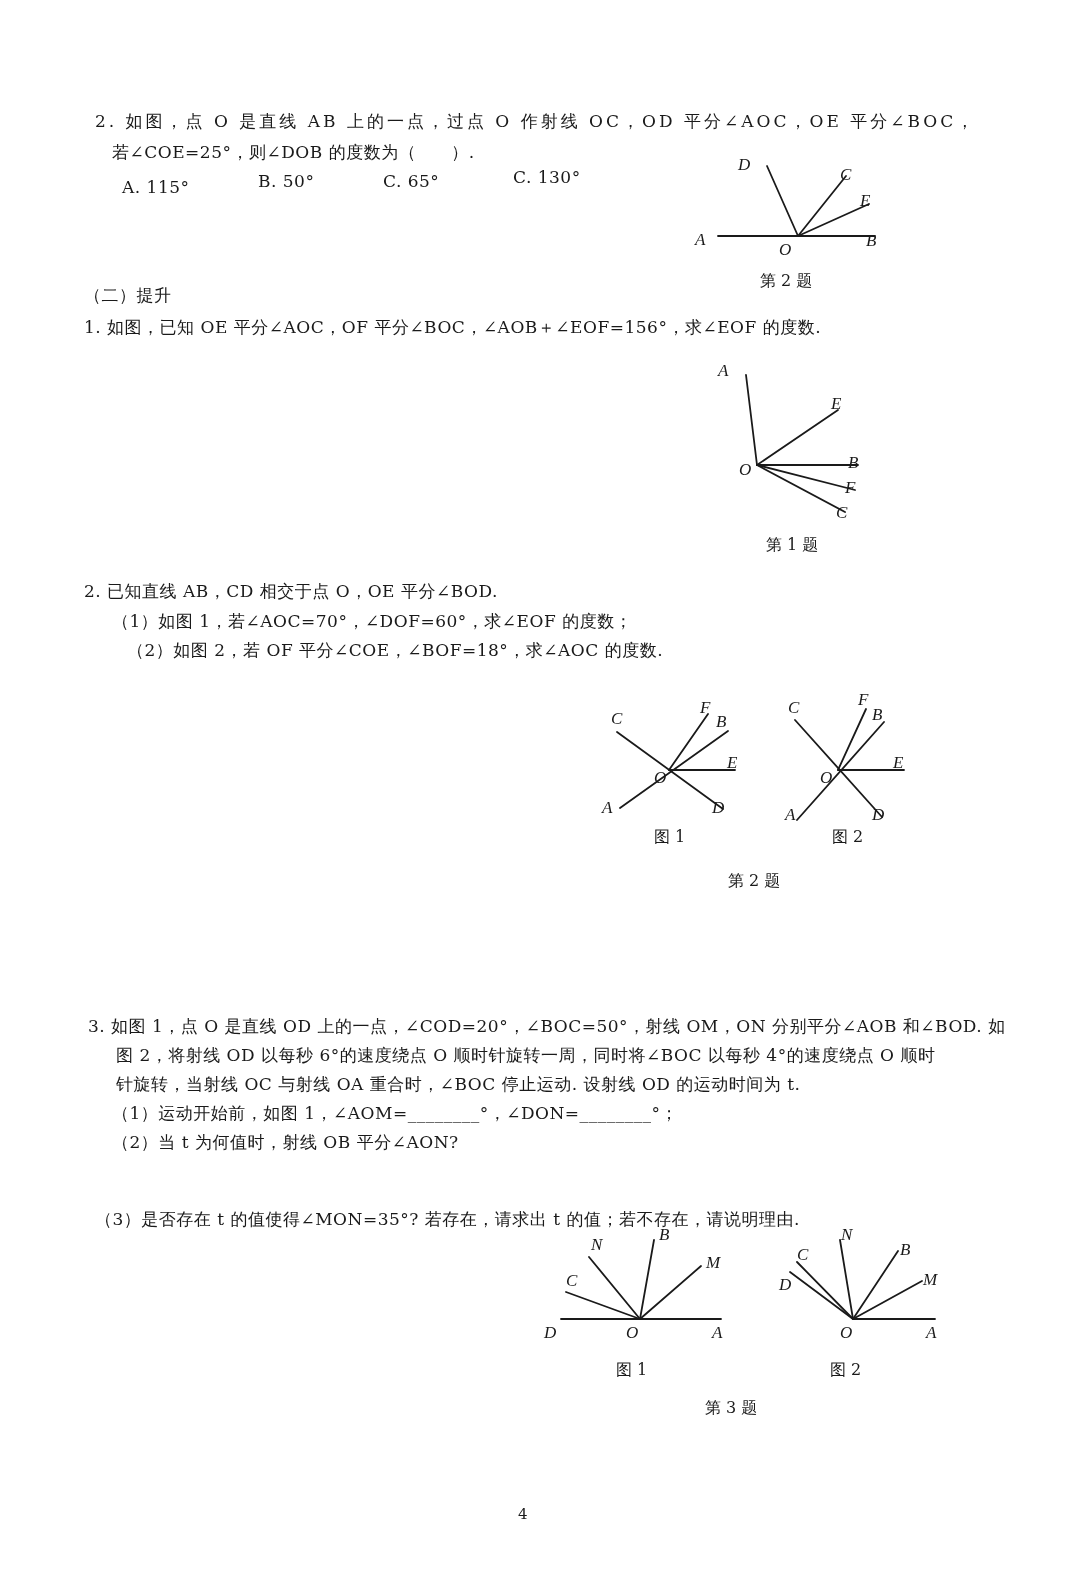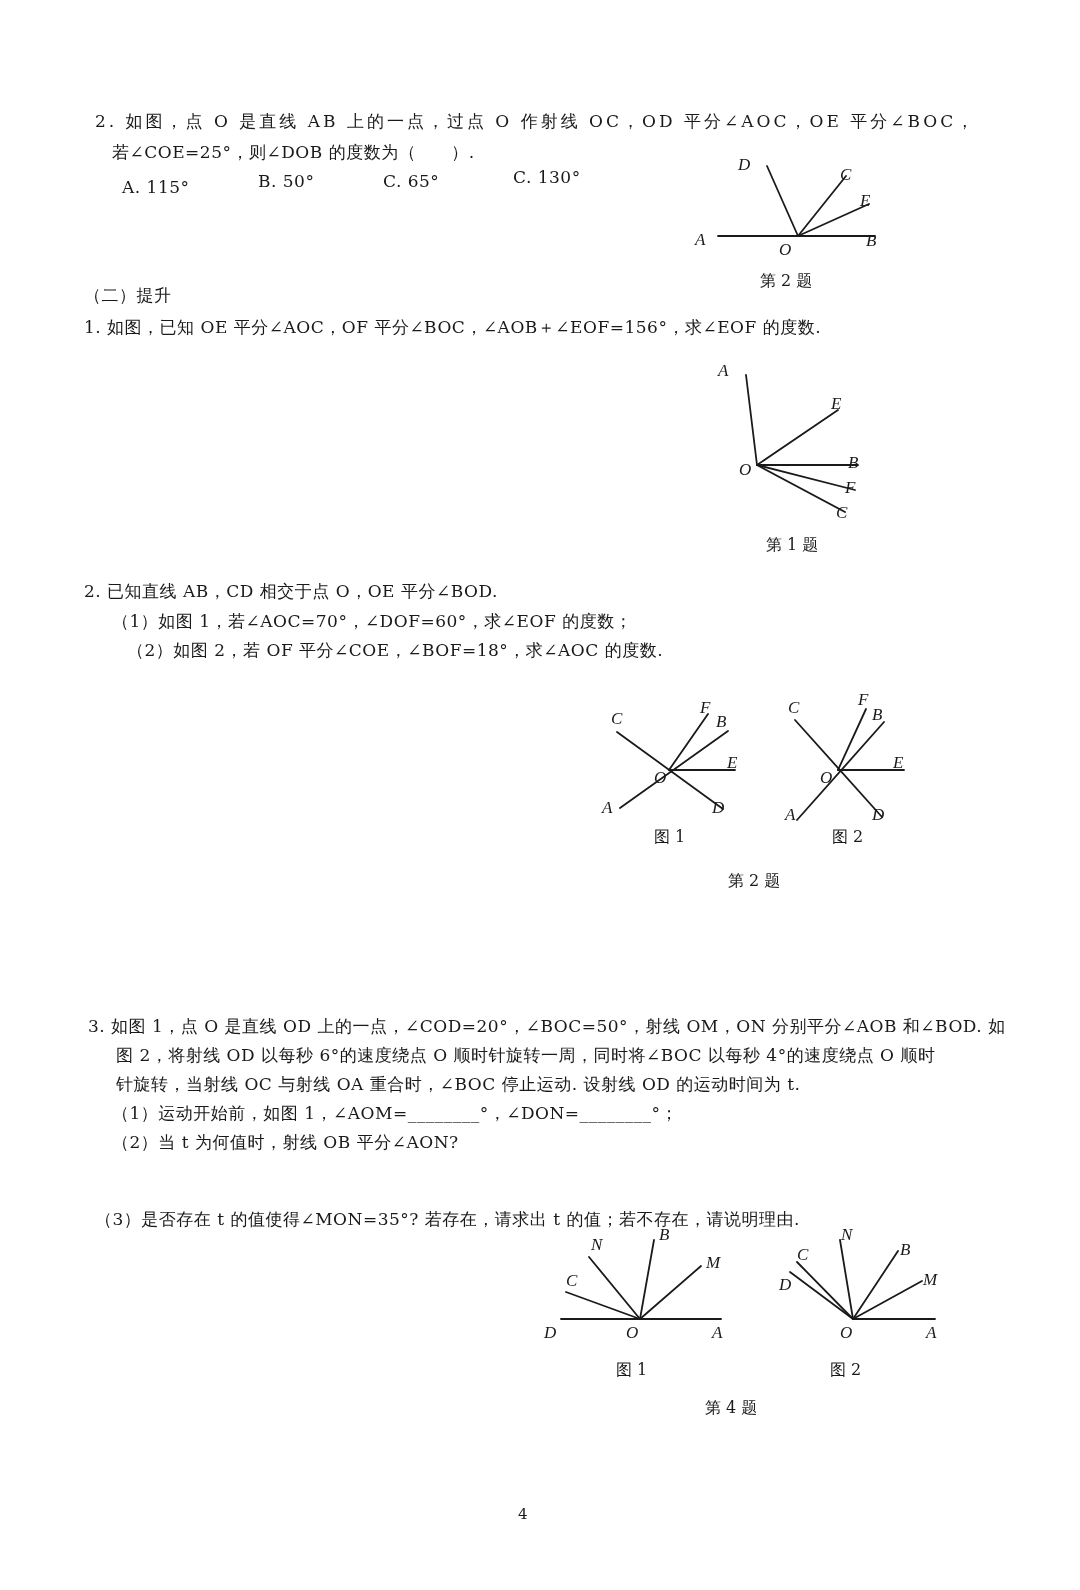--- a/index.html
+++ b/index.html
@@ -125,15 +125,15 @@
   <line x1="853" y1="1319" x2="922" y2="1281"></line>
   <text x="840" y="1338">O</text>
   <text x="926" y="1338">A</text>
   <text x="779" y="1290">D</text>
   <text x="797" y="1260">C</text>
   <text x="841" y="1240">N</text>
   <text x="900" y="1255">B</text>
   <text x="923" y="1285">M</text>
 </svg>
 <div class="cap" style="left:830px;top:1360px;">图 2</div>
-<div class="cap" style="left:705px;top:1398px;">第 4 题</div>
+<div class="cap" style="left:705px;top:1398px;">第 3 题</div>
 
 <div class="pn">4</div>
 
 </body></html>

